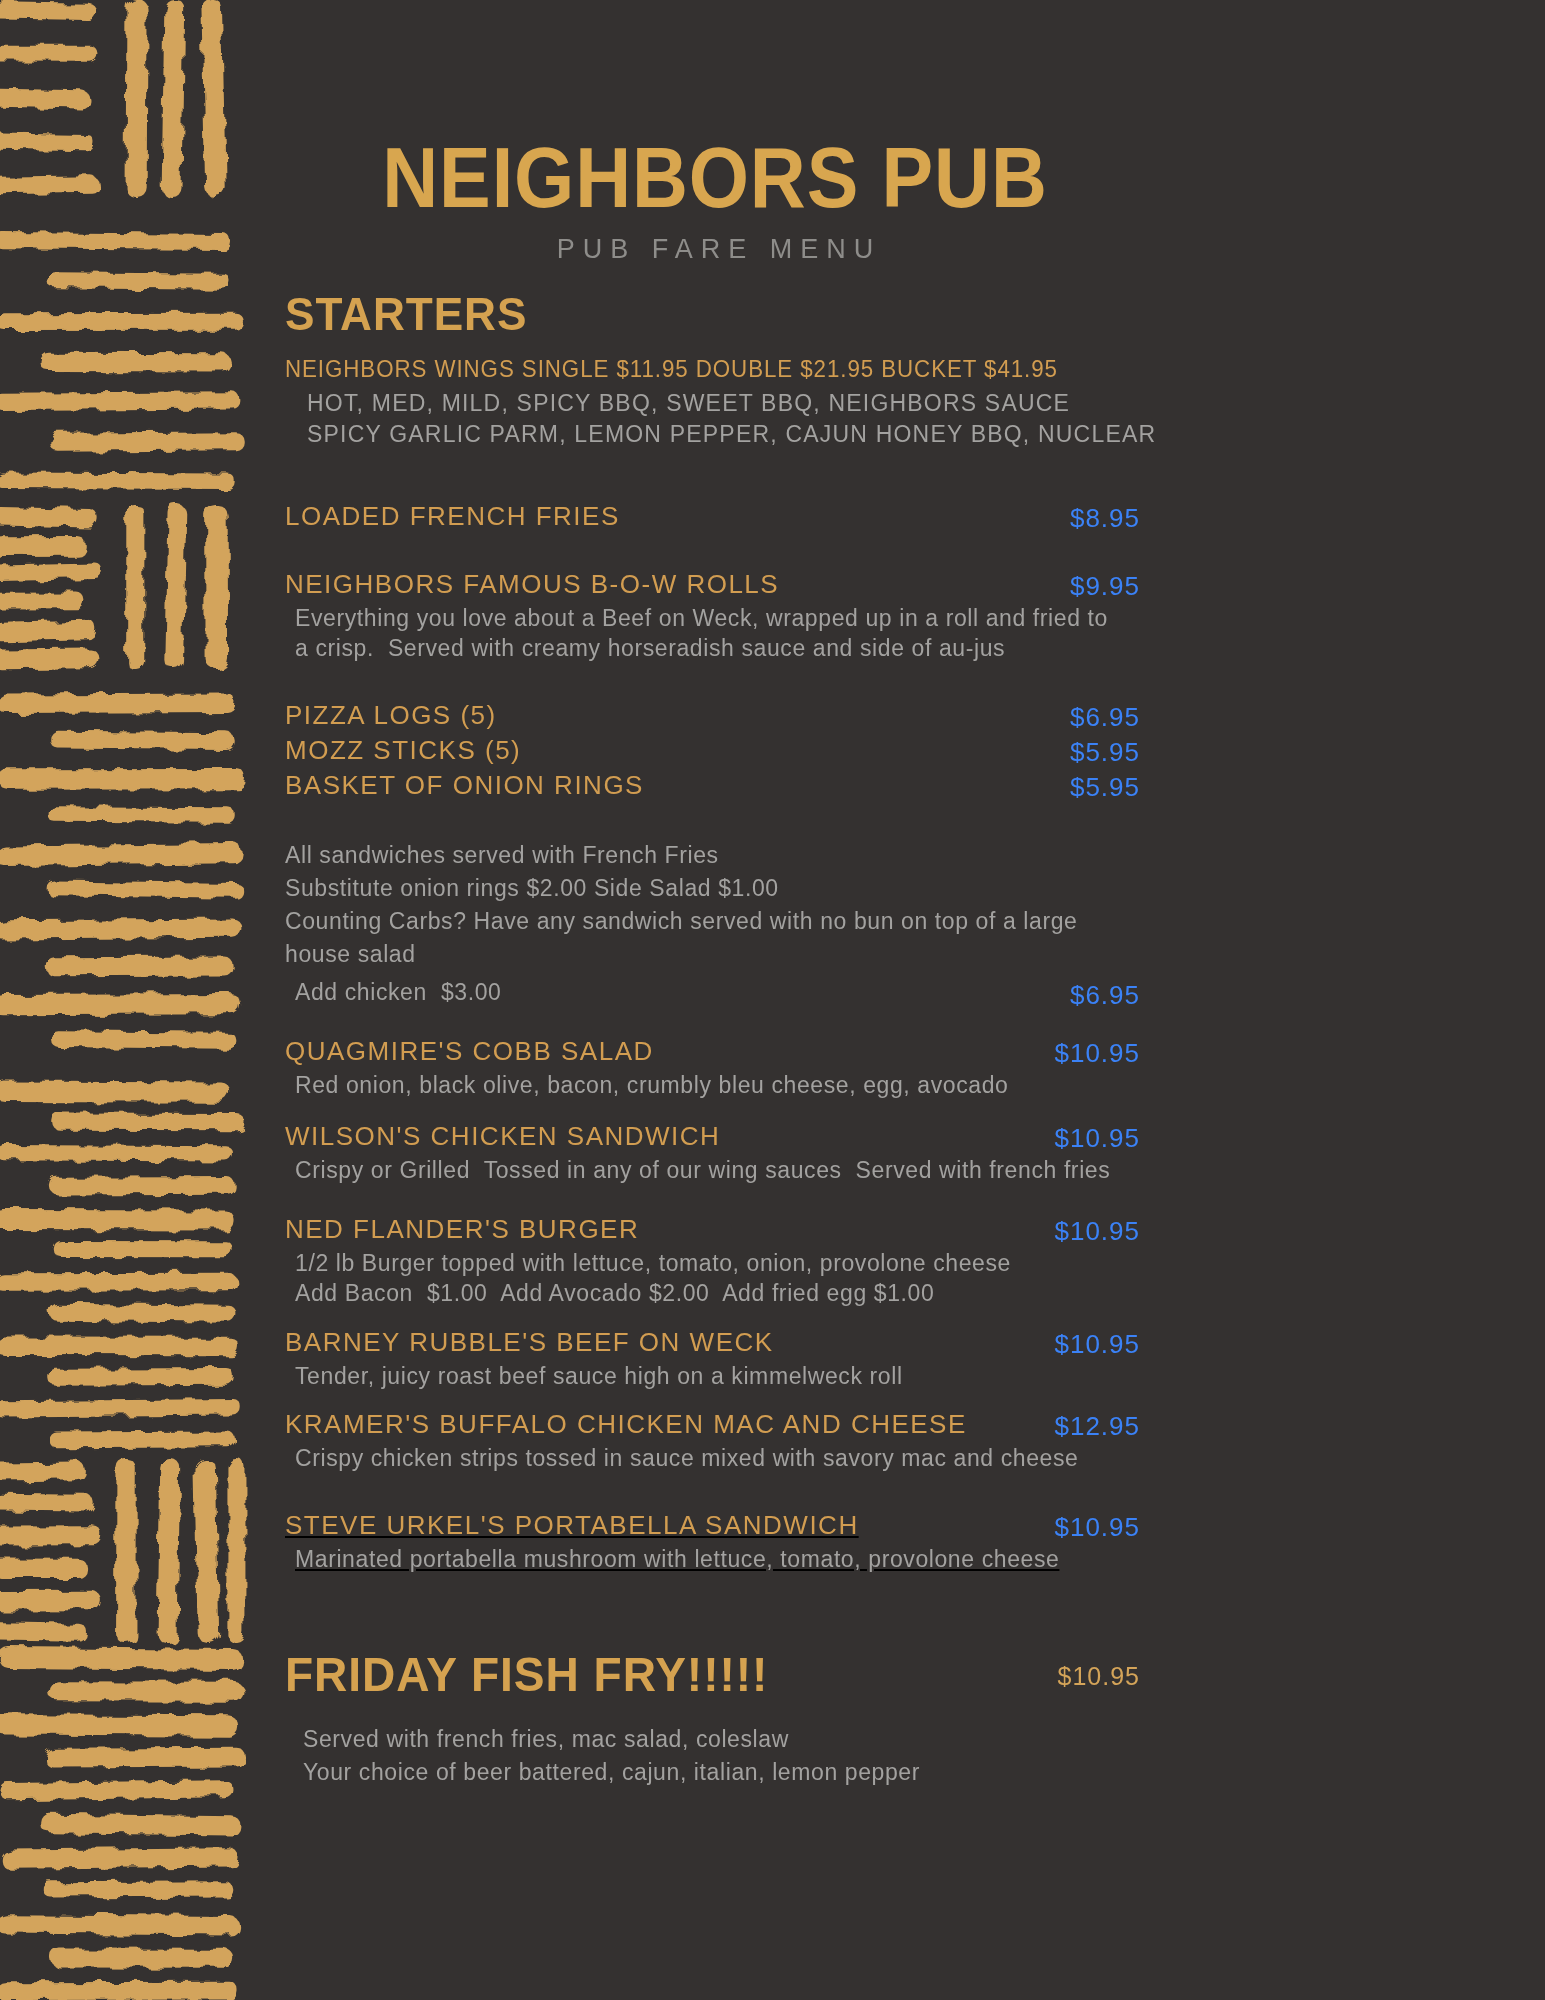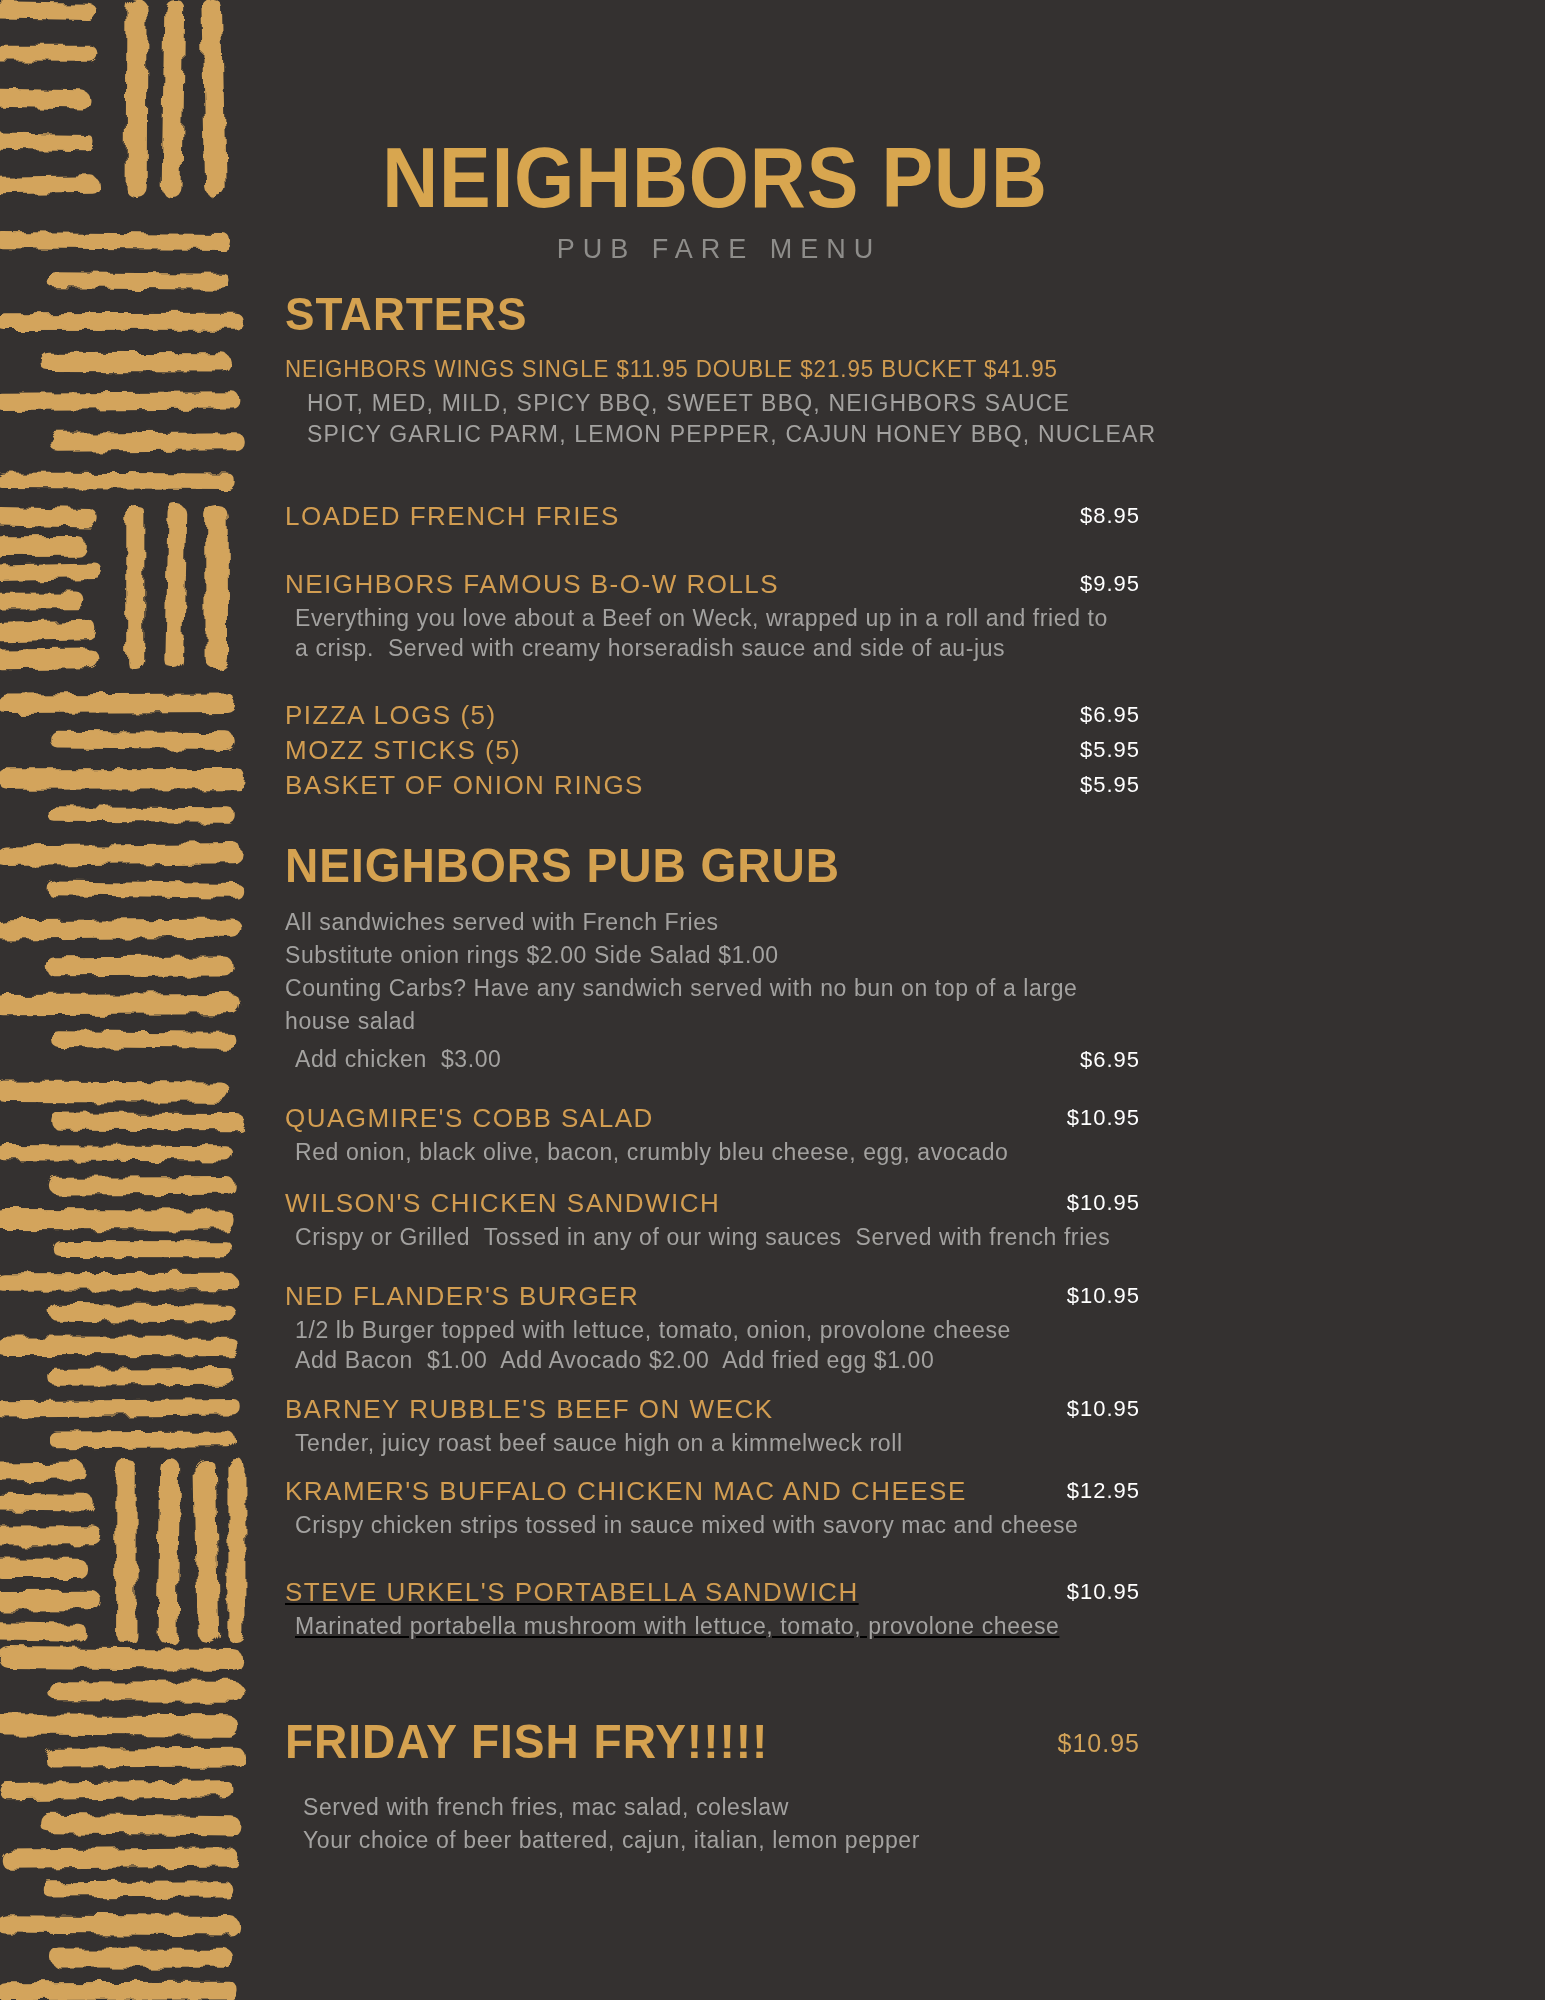--- a/index.html
+++ b/index.html
@@ -37,22 +37,22 @@
                  letter-spacing:.6px;}
   .section-footer{margin-top:22px;font-size:23px;line-height:33px;color:#a3a2a0;
                   letter-spacing:.6px;padding-left:18px;}
   .line{white-space:pre-wrap;}
 
   .item{position:relative;}
   .item-name{font-size:26px;line-height:32px;letter-spacing:1.5px;color:#d29d51;
              white-space:pre-wrap;}
   .item-desc{margin-top:3px;font-size:23px;line-height:30px;color:#a3a2a0;
              letter-spacing:.6px;padding-left:10px;}
-  .item-price{position:absolute;right:150px;top:3px;font-size:22px;
-              letter-spacing:1px;color:#ffffff;}
+  .item-price{position:absolute;right:150px;top:3px;font-size:26px;
+              letter-spacing:1px;color:#3b82f6;}
 
   
   .item.wings .item-name{font-size:24px;letter-spacing:1px;transform:scaleX(.93);
                          transform-origin:0 0;white-space:nowrap;}
   .item.wings .item-desc{font-size:23px;letter-spacing:1.2px;padding-left:22px;line-height:31px;}
 
   
   .section-starters .item:nth-child(1){margin-top:12px;}
   .section-starters .item:nth-child(2){margin-top:50px;}
   .section-starters .item:nth-child(3){margin-top:36px;}
@@ -197,24 +197,20 @@
   </div>
             <div class="item">
     <div class="item-name">BASKET OF ONION RINGS</div>
 
     <span class="item-price">$5.95</span>
   </div>
           </div>
 
   </section>
         <section class="section section-pub-grub">
-    <div class="section-head">
-      <h2 class="section-heading">NEIGHBORS PUB GRUB</h2>
-
-    </div>
     <div class="section-intro">
             <div class="line">All sandwiches served with French Fries</div>
             <div class="line">Substitute onion rings $2.00 Side Salad $1.00</div>
             <div class="line">Counting Carbs? Have any sandwich served with no bun on top of a large</div>
             <div class="line">house salad</div>
           </div>
     <div class="section-items">
             <div class="item">
     <div class="item-desc">
                 <div class="line">Add chicken  $3.00</div>

